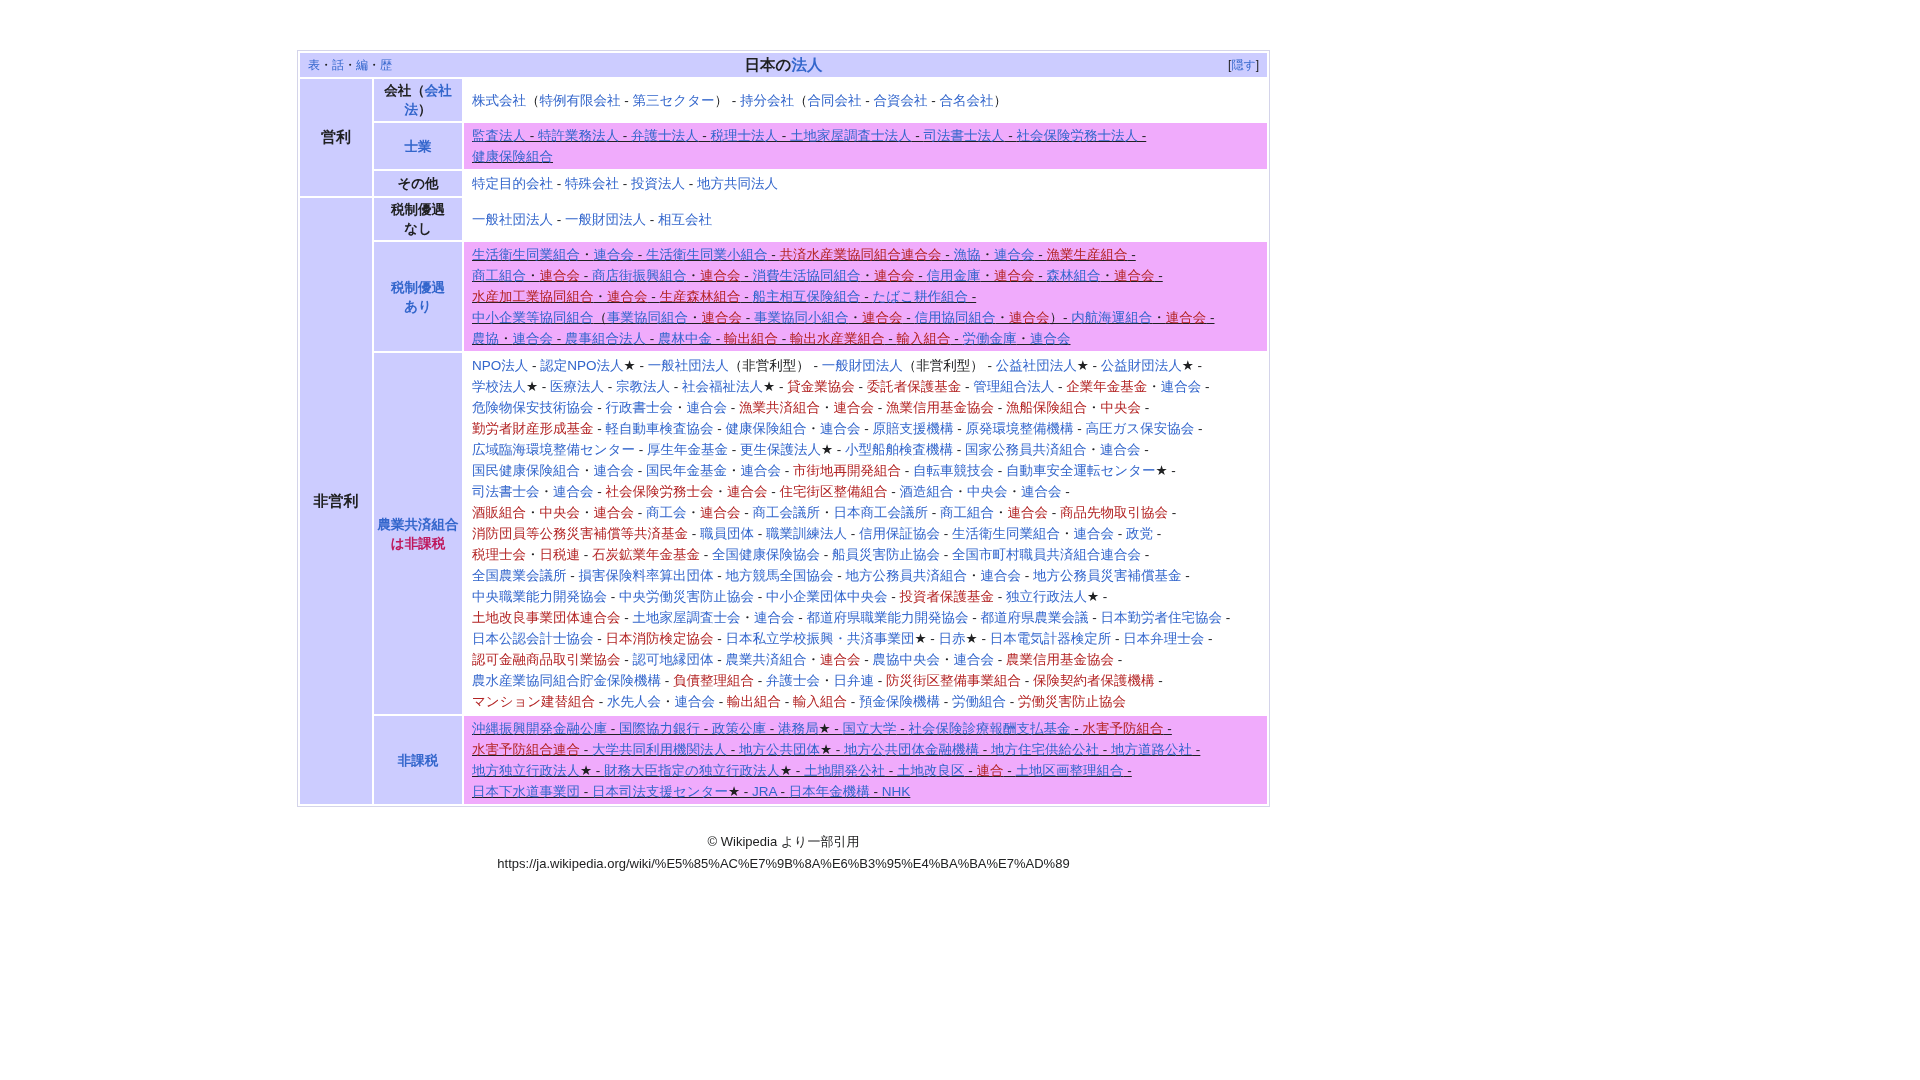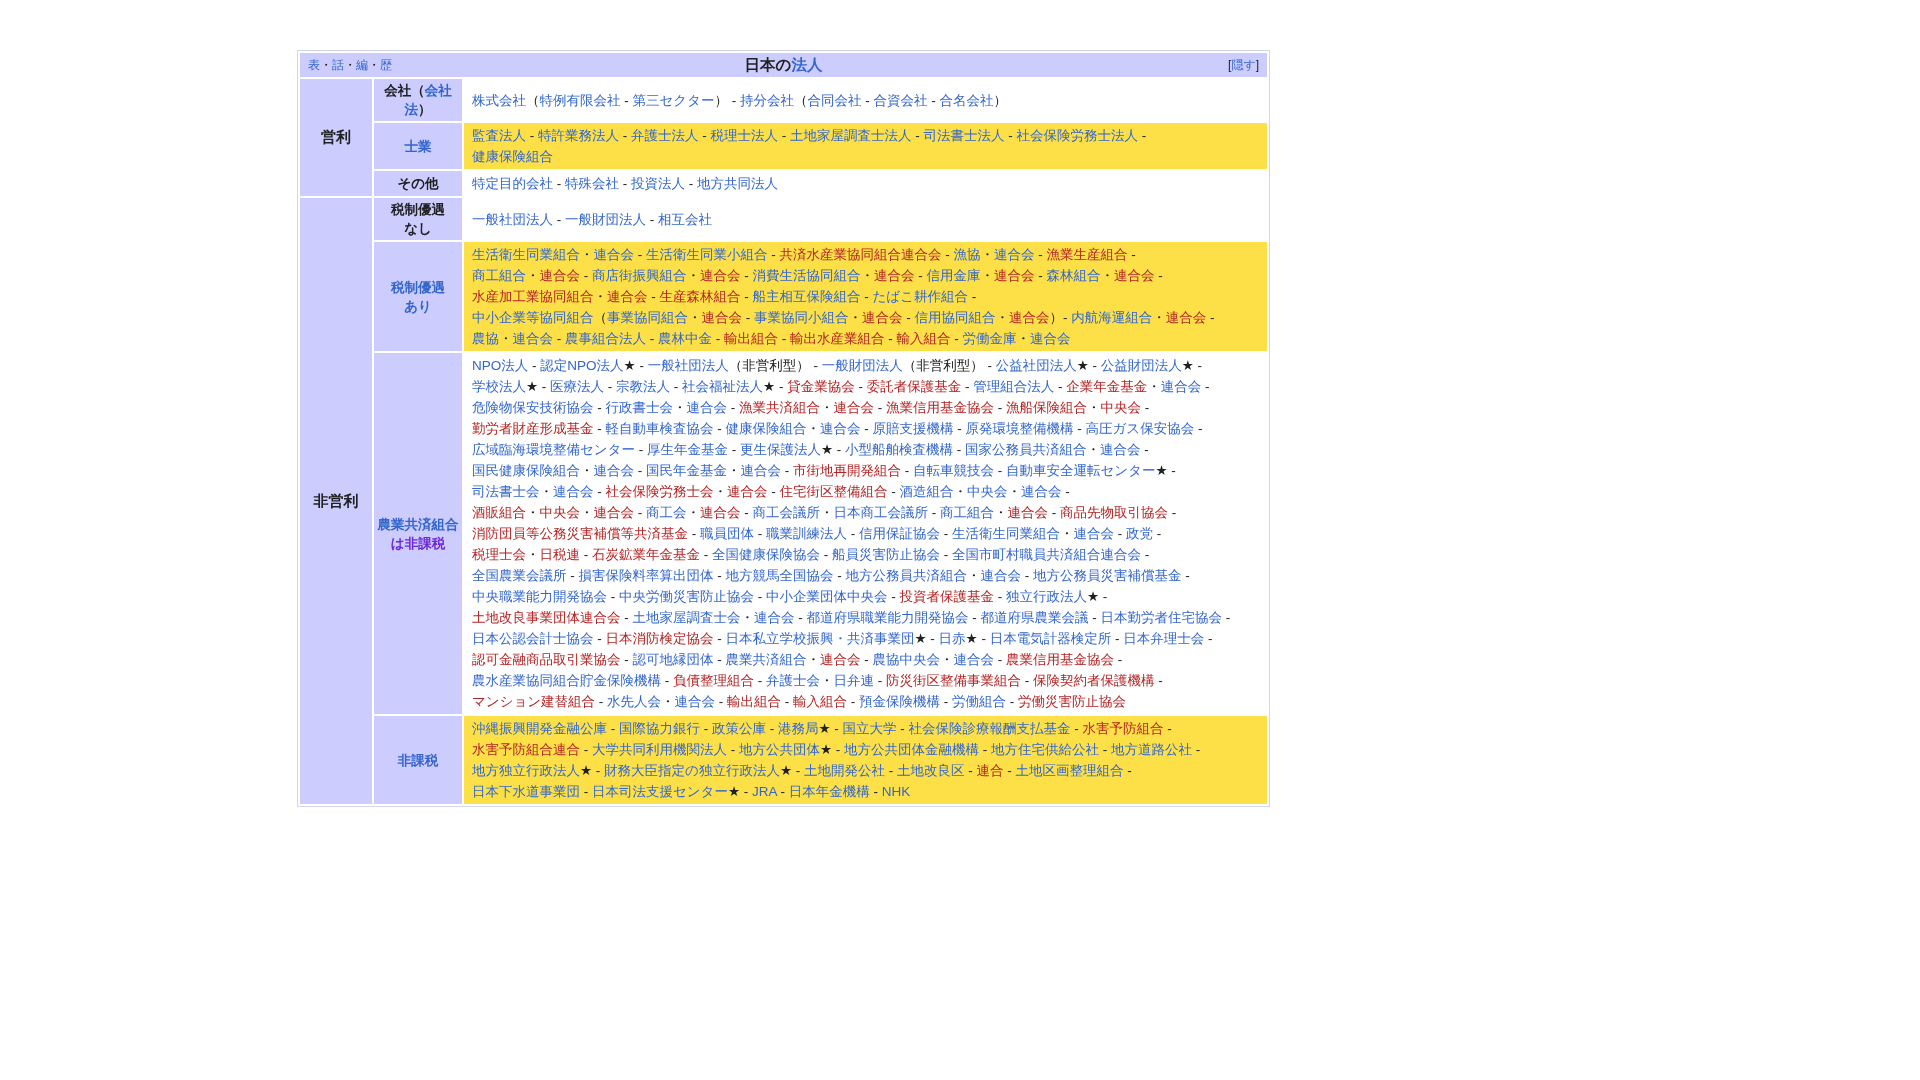--- a/index.html
+++ b/index.html
@@ -27,21 +27,21 @@
     font-size:15px;padding:2px;
   }
   .subhead{
     background:#ccccff;text-align:center;font-weight:bold;
     font-size:13.5px;line-height:19px;padding:2px 1px;
   }
   .content{
     background:#ffffff;font-size:13.5px;line-height:21px;
     padding:2px 8px;text-align:left;
   }
-  .content.shaded{background:#fde047;}
+  .content.shaded{background:#f0abfc;text-decoration:underline;}
   .line{white-space:nowrap;}
   .footer{width:973px;text-align:center;font-size:13px;line-height:18px;color:#202122;}
   .footer .l1{margin-top:26px;}
   .footer .l2{margin-top:4px;}
   span[data-interactable="true"]{cursor:pointer;}
 </style>
 </head>
 <body>
 
 <div class="page" data-interactable="false">
@@ -105,21 +105,21 @@
               <div class="line"><span data-interactable="true" style="color: rgb(51, 102, 204);">生活衛生同業組合</span><span data-interactable="false" style="color: rgb(32, 33, 34);">・</span><span data-interactable="true" style="color: rgb(51, 102, 204);">連合会</span><span data-interactable="false" style="color: rgb(32, 33, 34);"> - </span><span data-interactable="true" style="color: rgb(51, 102, 204);">生活衛生同業小組合</span><span data-interactable="false" style="color: rgb(32, 33, 34);"> - </span><span data-interactable="true" style="color: rgb(179, 36, 36);">共済水産業協同組合連合会</span><span data-interactable="false" style="color: rgb(32, 33, 34);"> - </span><span data-interactable="true" style="color: rgb(51, 102, 204);">漁協</span><span data-interactable="false" style="color: rgb(32, 33, 34);">・</span><span data-interactable="true" style="color: rgb(51, 102, 204);">連合会</span><span data-interactable="false" style="color: rgb(32, 33, 34);"> - </span><span data-interactable="true" style="color: rgb(179, 36, 36);">漁業生産組合</span><span data-interactable="false" style="color: rgb(32, 33, 34);"> -</span></div>
               <div class="line"><span data-interactable="true" style="color: rgb(51, 102, 204);">商工組合</span><span data-interactable="false" style="color: rgb(32, 33, 34);">・</span><span data-interactable="true" style="color: rgb(179, 36, 36);">連合会</span><span data-interactable="false" style="color: rgb(32, 33, 34);"> - </span><span data-interactable="true" style="color: rgb(51, 102, 204);">商店街振興組合</span><span data-interactable="false" style="color: rgb(32, 33, 34);">・</span><span data-interactable="true" style="color: rgb(179, 36, 36);">連合会</span><span data-interactable="false" style="color: rgb(32, 33, 34);"> - </span><span data-interactable="true" style="color: rgb(51, 102, 204);">消費生活協同組合</span><span data-interactable="false" style="color: rgb(32, 33, 34);">・</span><span data-interactable="true" style="color: rgb(179, 36, 36);">連合会</span><span data-interactable="false" style="color: rgb(32, 33, 34);"> - </span><span data-interactable="true" style="color: rgb(51, 102, 204);">信用金庫</span><span data-interactable="false" style="color: rgb(32, 33, 34);">・</span><span data-interactable="true" style="color: rgb(179, 36, 36);">連合会</span><span data-interactable="false" style="color: rgb(32, 33, 34);"> - </span><span data-interactable="true" style="color: rgb(51, 102, 204);">森林組合</span><span data-interactable="false" style="color: rgb(32, 33, 34);">・</span><span data-interactable="true" style="color: rgb(179, 36, 36);">連合会</span><span data-interactable="false" style="color: rgb(32, 33, 34);"> -</span></div>
               <div class="line"><span data-interactable="true" style="color: rgb(179, 36, 36);">水産加工業協同組合</span><span data-interactable="false" style="color: rgb(32, 33, 34);">・</span><span data-interactable="true" style="color: rgb(179, 36, 36);">連合会</span><span data-interactable="false" style="color: rgb(32, 33, 34);"> - </span><span data-interactable="true" style="color: rgb(179, 36, 36);">生産森林組合</span><span data-interactable="false" style="color: rgb(32, 33, 34);"> - </span><span data-interactable="true" style="color: rgb(51, 102, 204);">船主相互保険組合</span><span data-interactable="false" style="color: rgb(32, 33, 34);"> - </span><span data-interactable="true" style="color: rgb(51, 102, 204);">たばこ耕作組合</span><span data-interactable="false" style="color: rgb(32, 33, 34);"> -</span></div>
               <div class="line"><span data-interactable="true" style="color: rgb(51, 102, 204);">中小企業等協同組合</span><span data-interactable="false" style="color: rgb(32, 33, 34);">（</span><span data-interactable="true" style="color: rgb(51, 102, 204);">事業協同組合</span><span data-interactable="false" style="color: rgb(32, 33, 34);">・</span><span data-interactable="true" style="color: rgb(179, 36, 36);">連合会</span><span data-interactable="false" style="color: rgb(32, 33, 34);"> - </span><span data-interactable="true" style="color: rgb(51, 102, 204);">事業協同小組合</span><span data-interactable="false" style="color: rgb(32, 33, 34);">・</span><span data-interactable="true" style="color: rgb(179, 36, 36);">連合会</span><span data-interactable="false" style="color: rgb(32, 33, 34);"> - </span><span data-interactable="true" style="color: rgb(51, 102, 204);">信用協同組合</span><span data-interactable="false" style="color: rgb(32, 33, 34);">・</span><span data-interactable="true" style="color: rgb(179, 36, 36);">連合会</span><span data-interactable="false" style="color: rgb(32, 33, 34);">）- </span><span data-interactable="true" style="color: rgb(51, 102, 204);">内航海運組合</span><span data-interactable="false" style="color: rgb(32, 33, 34);">・</span><span data-interactable="true" style="color: rgb(179, 36, 36);">連合会</span><span data-interactable="false" style="color: rgb(32, 33, 34);"> -</span></div>
               <div class="line"><span data-interactable="true" style="color: rgb(51, 102, 204);">農協</span><span data-interactable="false" style="color: rgb(32, 33, 34);">・</span><span data-interactable="true" style="color: rgb(51, 102, 204);">連合会</span><span data-interactable="false" style="color: rgb(32, 33, 34);"> - </span><span data-interactable="true" style="color: rgb(51, 102, 204);">農事組合法人</span><span data-interactable="false" style="color: rgb(32, 33, 34);"> - </span><span data-interactable="true" style="color: rgb(51, 102, 204);">農林中金</span><span data-interactable="false" style="color: rgb(32, 33, 34);"> - </span><span data-interactable="true" style="color: rgb(179, 36, 36);">輸出組合</span><span data-interactable="false" style="color: rgb(32, 33, 34);"> - </span><span data-interactable="true" style="color: rgb(179, 36, 36);">輸出水産業組合</span><span data-interactable="false" style="color: rgb(32, 33, 34);"> - </span><span data-interactable="true" style="color: rgb(179, 36, 36);">輸入組合</span><span data-interactable="false" style="color: rgb(32, 33, 34);"> - </span><span data-interactable="true" style="color: rgb(51, 102, 204);">労働金庫</span><span data-interactable="false" style="color: rgb(32, 33, 34);">・</span><span data-interactable="true" style="color: rgb(51, 102, 204);">連合会</span></div>
             </td>
           </tr>
           <tr>
             <td class="subhead" data-interactable="false">
               <div><span data-interactable="true" style="color: rgb(51, 102, 204);">農業共済組合</span></div>
-              <div><span data-interactable="true" style="color: #6d28d9;">は非課税</span></div>
+              <div><span data-interactable="true" style="color: #be185d;">は非課税</span></div>
             </td>
             <td class="content" data-interactable="false">
               <div class="line"><span data-interactable="true" style="color: rgb(51, 102, 204);">NPO法人</span><span data-interactable="false" style="color: rgb(32, 33, 34);"> - </span><span data-interactable="true" style="color: rgb(51, 102, 204);">認定NPO法人</span><span data-interactable="false" style="color: rgb(32, 33, 34);">★ - </span><span data-interactable="true" style="color: rgb(51, 102, 204);">一般社団法人</span><span data-interactable="false" style="color: rgb(32, 33, 34);">（非営利型） - </span><span data-interactable="true" style="color: rgb(51, 102, 204);">一般財団法人</span><span data-interactable="false" style="color: rgb(32, 33, 34);">（非営利型） - </span><span data-interactable="true" style="color: rgb(51, 102, 204);">公益社団法人</span><span data-interactable="false" style="color: rgb(32, 33, 34);">★ - </span><span data-interactable="true" style="color: rgb(51, 102, 204);">公益財団法人</span><span data-interactable="false" style="color: rgb(32, 33, 34);">★ -</span></div>
               <div class="line"><span data-interactable="true" style="color: rgb(51, 102, 204);">学校法人</span><span data-interactable="false" style="color: rgb(32, 33, 34);">★ - </span><span data-interactable="true" style="color: rgb(51, 102, 204);">医療法人</span><span data-interactable="false" style="color: rgb(32, 33, 34);"> - </span><span data-interactable="true" style="color: rgb(51, 102, 204);">宗教法人</span><span data-interactable="false" style="color: rgb(32, 33, 34);"> - </span><span data-interactable="true" style="color: rgb(51, 102, 204);">社会福祉法人</span><span data-interactable="false" style="color: rgb(32, 33, 34);">★ - </span><span data-interactable="true" style="color: rgb(179, 36, 36);">貸金業協会</span><span data-interactable="false" style="color: rgb(32, 33, 34);"> - </span><span data-interactable="true" style="color: rgb(179, 36, 36);">委託者保護基金</span><span data-interactable="false" style="color: rgb(32, 33, 34);"> - </span><span data-interactable="true" style="color: rgb(51, 102, 204);">管理組合法人</span><span data-interactable="false" style="color: rgb(32, 33, 34);"> - </span><span data-interactable="true" style="color: rgb(179, 36, 36);">企業年金基金</span><span data-interactable="false" style="color: rgb(32, 33, 34);">・</span><span data-interactable="true" style="color: rgb(51, 102, 204);">連合会</span><span data-interactable="false" style="color: rgb(32, 33, 34);"> -</span></div>
               <div class="line"><span data-interactable="true" style="color: rgb(51, 102, 204);">危険物保安技術協会</span><span data-interactable="false" style="color: rgb(32, 33, 34);"> - </span><span data-interactable="true" style="color: rgb(51, 102, 204);">行政書士会</span><span data-interactable="false" style="color: rgb(32, 33, 34);">・</span><span data-interactable="true" style="color: rgb(51, 102, 204);">連合会</span><span data-interactable="false" style="color: rgb(32, 33, 34);"> - </span><span data-interactable="true" style="color: rgb(179, 36, 36);">漁業共済組合</span><span data-interactable="false" style="color: rgb(32, 33, 34);">・</span><span data-interactable="true" style="color: rgb(179, 36, 36);">連合会</span><span data-interactable="false" style="color: rgb(32, 33, 34);"> - </span><span data-interactable="true" style="color: rgb(179, 36, 36);">漁業信用基金協会</span><span data-interactable="false" style="color: rgb(32, 33, 34);"> - </span><span data-interactable="true" style="color: rgb(179, 36, 36);">漁船保険組合</span><span data-interactable="false" style="color: rgb(32, 33, 34);">・</span><span data-interactable="true" style="color: rgb(179, 36, 36);">中央会</span><span data-interactable="false" style="color: rgb(32, 33, 34);"> -</span></div>
               <div class="line"><span data-interactable="true" style="color: rgb(179, 36, 36);">勤労者財産形成基金</span><span data-interactable="false" style="color: rgb(32, 33, 34);"> - </span><span data-interactable="true" style="color: rgb(51, 102, 204);">軽自動車検査協会</span><span data-interactable="false" style="color: rgb(32, 33, 34);"> - </span><span data-interactable="true" style="color: rgb(51, 102, 204);">健康保険組合</span><span data-interactable="false" style="color: rgb(32, 33, 34);">・</span><span data-interactable="true" style="color: rgb(51, 102, 204);">連合会</span><span data-interactable="false" style="color: rgb(32, 33, 34);"> - </span><span data-interactable="true" style="color: rgb(51, 102, 204);">原賠支援機構</span><span data-interactable="false" style="color: rgb(32, 33, 34);"> - </span><span data-interactable="true" style="color: rgb(51, 102, 204);">原発環境整備機構</span><span data-interactable="false" style="color: rgb(32, 33, 34);"> - </span><span data-interactable="true" style="color: rgb(51, 102, 204);">高圧ガス保安協会</span><span data-interactable="false" style="color: rgb(32, 33, 34);"> -</span></div>
               <div class="line"><span data-interactable="true" style="color: rgb(51, 102, 204);">広域臨海環境整備センター</span><span data-interactable="false" style="color: rgb(32, 33, 34);"> - </span><span data-interactable="true" style="color: rgb(51, 102, 204);">厚生年金基金</span><span data-interactable="false" style="color: rgb(32, 33, 34);"> - </span><span data-interactable="true" style="color: rgb(51, 102, 204);">更生保護法人</span><span data-interactable="false" style="color: rgb(32, 33, 34);">★ - </span><span data-interactable="true" style="color: rgb(51, 102, 204);">小型船舶検査機構</span><span data-interactable="false" style="color: rgb(32, 33, 34);"> - </span><span data-interactable="true" style="color: rgb(51, 102, 204);">国家公務員共済組合</span><span data-interactable="false" style="color: rgb(32, 33, 34);">・</span><span data-interactable="true" style="color: rgb(51, 102, 204);">連合会</span><span data-interactable="false" style="color: rgb(32, 33, 34);"> -</span></div>
               <div class="line"><span data-interactable="true" style="color: rgb(51, 102, 204);">国民健康保険組合</span><span data-interactable="false" style="color: rgb(32, 33, 34);">・</span><span data-interactable="true" style="color: rgb(51, 102, 204);">連合会</span><span data-interactable="false" style="color: rgb(32, 33, 34);"> - </span><span data-interactable="true" style="color: rgb(51, 102, 204);">国民年金基金</span><span data-interactable="false" style="color: rgb(32, 33, 34);">・</span><span data-interactable="true" style="color: rgb(51, 102, 204);">連合会</span><span data-interactable="false" style="color: rgb(32, 33, 34);"> - </span><span data-interactable="true" style="color: rgb(179, 36, 36);">市街地再開発組合</span><span data-interactable="false" style="color: rgb(32, 33, 34);"> - </span><span data-interactable="true" style="color: rgb(51, 102, 204);">自転車競技会</span><span data-interactable="false" style="color: rgb(32, 33, 34);"> - </span><span data-interactable="true" style="color: rgb(51, 102, 204);">自動車安全運転センター</span><span data-interactable="false" style="color: rgb(32, 33, 34);">★ -</span></div>
               <div class="line"><span data-interactable="true" style="color: rgb(51, 102, 204);">司法書士会</span><span data-interactable="false" style="color: rgb(32, 33, 34);">・</span><span data-interactable="true" style="color: rgb(51, 102, 204);">連合会</span><span data-interactable="false" style="color: rgb(32, 33, 34);"> - </span><span data-interactable="true" style="color: rgb(179, 36, 36);">社会保険労務士会</span><span data-interactable="false" style="color: rgb(32, 33, 34);">・</span><span data-interactable="true" style="color: rgb(179, 36, 36);">連合会</span><span data-interactable="false" style="color: rgb(32, 33, 34);"> - </span><span data-interactable="true" style="color: rgb(179, 36, 36);">住宅街区整備組合</span><span data-interactable="false" style="color: rgb(32, 33, 34);"> - </span><span data-interactable="true" style="color: rgb(51, 102, 204);">酒造組合</span><span data-interactable="false" style="color: rgb(32, 33, 34);">・</span><span data-interactable="true" style="color: rgb(51, 102, 204);">中央会</span><span data-interactable="false" style="color: rgb(32, 33, 34);">・</span><span data-interactable="true" style="color: rgb(51, 102, 204);">連合会</span><span data-interactable="false" style="color: rgb(32, 33, 34);"> -</span></div>
               <div class="line"><span data-interactable="true" style="color: rgb(179, 36, 36);">酒販組合</span><span data-interactable="false" style="color: rgb(32, 33, 34);">・</span><span data-interactable="true" style="color: rgb(179, 36, 36);">中央会</span><span data-interactable="false" style="color: rgb(32, 33, 34);">・</span><span data-interactable="true" style="color: rgb(179, 36, 36);">連合会</span><span data-interactable="false" style="color: rgb(32, 33, 34);"> - </span><span data-interactable="true" style="color: rgb(51, 102, 204);">商工会</span><span data-interactable="false" style="color: rgb(32, 33, 34);">・</span><span data-interactable="true" style="color: rgb(179, 36, 36);">連合会</span><span data-interactable="false" style="color: rgb(32, 33, 34);"> - </span><span data-interactable="true" style="color: rgb(51, 102, 204);">商工会議所</span><span data-interactable="false" style="color: rgb(32, 33, 34);">・</span><span data-interactable="true" style="color: rgb(51, 102, 204);">日本商工会議所</span><span data-interactable="false" style="color: rgb(32, 33, 34);"> - </span><span data-interactable="true" style="color: rgb(51, 102, 204);">商工組合</span><span data-interactable="false" style="color: rgb(32, 33, 34);">・</span><span data-interactable="true" style="color: rgb(179, 36, 36);">連合会</span><span data-interactable="false" style="color: rgb(32, 33, 34);"> - </span><span data-interactable="true" style="color: rgb(179, 36, 36);">商品先物取引協会</span><span data-interactable="false" style="color: rgb(32, 33, 34);"> -</span></div>
@@ -140,14 +140,18 @@
             </td>
             <td class="content shaded" data-interactable="false">
               <div class="line"><span data-interactable="true" style="color: rgb(51, 102, 204);">沖縄振興開発金融公庫</span><span data-interactable="false" style="color: rgb(32, 33, 34);"> - </span><span data-interactable="true" style="color: rgb(51, 102, 204);">国際協力銀行</span><span data-interactable="false" style="color: rgb(32, 33, 34);"> - </span><span data-interactable="true" style="color: rgb(51, 102, 204);">政策公庫</span><span data-interactable="false" style="color: rgb(32, 33, 34);"> - </span><span data-interactable="true" style="color: rgb(51, 102, 204);">港務局</span><span data-interactable="false" style="color: rgb(32, 33, 34);">★ - </span><span data-interactable="true" style="color: rgb(51, 102, 204);">国立大学</span><span data-interactable="false" style="color: rgb(32, 33, 34);"> - </span><span data-interactable="true" style="color: rgb(51, 102, 204);">社会保険診療報酬支払基金</span><span data-interactable="false" style="color: rgb(32, 33, 34);"> - </span><span data-interactable="true" style="color: rgb(179, 36, 36);">水害予防組合</span><span data-interactable="false" style="color: rgb(32, 33, 34);"> -</span></div>
               <div class="line"><span data-interactable="true" style="color: rgb(179, 36, 36);">水害予防組合連合</span><span data-interactable="false" style="color: rgb(32, 33, 34);"> - </span><span data-interactable="true" style="color: rgb(51, 102, 204);">大学共同利用機関法人</span><span data-interactable="false" style="color: rgb(32, 33, 34);"> - </span><span data-interactable="true" style="color: rgb(51, 102, 204);">地方公共団体</span><span data-interactable="false" style="color: rgb(32, 33, 34);">★ - </span><span data-interactable="true" style="color: rgb(51, 102, 204);">地方公共団体金融機構</span><span data-interactable="false" style="color: rgb(32, 33, 34);"> - </span><span data-interactable="true" style="color: rgb(51, 102, 204);">地方住宅供給公社</span><span data-interactable="false" style="color: rgb(32, 33, 34);"> - </span><span data-interactable="true" style="color: rgb(51, 102, 204);">地方道路公社</span><span data-interactable="false" style="color: rgb(32, 33, 34);"> -</span></div>
               <div class="line"><span data-interactable="true" style="color: rgb(51, 102, 204);">地方独立行政法人</span><span data-interactable="false" style="color: rgb(32, 33, 34);">★ - </span><span data-interactable="true" style="color: rgb(51, 102, 204);">財務大臣指定の独立行政法人</span><span data-interactable="false" style="color: rgb(32, 33, 34);">★ - </span><span data-interactable="true" style="color: rgb(51, 102, 204);">土地開発公社</span><span data-interactable="false" style="color: rgb(32, 33, 34);"> - </span><span data-interactable="true" style="color: rgb(51, 102, 204);">土地改良区</span><span data-interactable="false" style="color: rgb(32, 33, 34);"> - </span><span data-interactable="true" style="color: rgb(179, 36, 36);">連合</span><span data-interactable="false" style="color: rgb(32, 33, 34);"> - </span><span data-interactable="true" style="color: rgb(51, 102, 204);">土地区画整理組合</span><span data-interactable="false" style="color: rgb(32, 33, 34);"> -</span></div>
               <div class="line"><span data-interactable="true" style="color: rgb(51, 102, 204);">日本下水道事業団</span><span data-interactable="false" style="color: rgb(32, 33, 34);"> - </span><span data-interactable="true" style="color: rgb(51, 102, 204);">日本司法支援センター</span><span data-interactable="false" style="color: rgb(32, 33, 34);">★ - </span><span data-interactable="true" style="color: rgb(51, 102, 204);">JRA</span><span data-interactable="false" style="color: rgb(32, 33, 34);"> - </span><span data-interactable="true" style="color: rgb(51, 102, 204);">日本年金機構</span><span data-interactable="false" style="color: rgb(32, 33, 34);"> - </span><span data-interactable="true" style="color: rgb(51, 102, 204);">NHK</span></div>
             </td>
           </tr>
         </tbody>
     </table>
+    <div class="footer" data-interactable="false">
+      <div class="l1" data-interactable="false">© Wikipedia より一部引用</div>
+      <div class="l2" data-interactable="false">https://ja.wikipedia.org/wiki/%E5%85%AC%E7%9B%8A%E6%B3%95%E4%BA%BA%E7%AD%89</div>
+    </div>
   </div>
 </div>
 
 </body></html>

